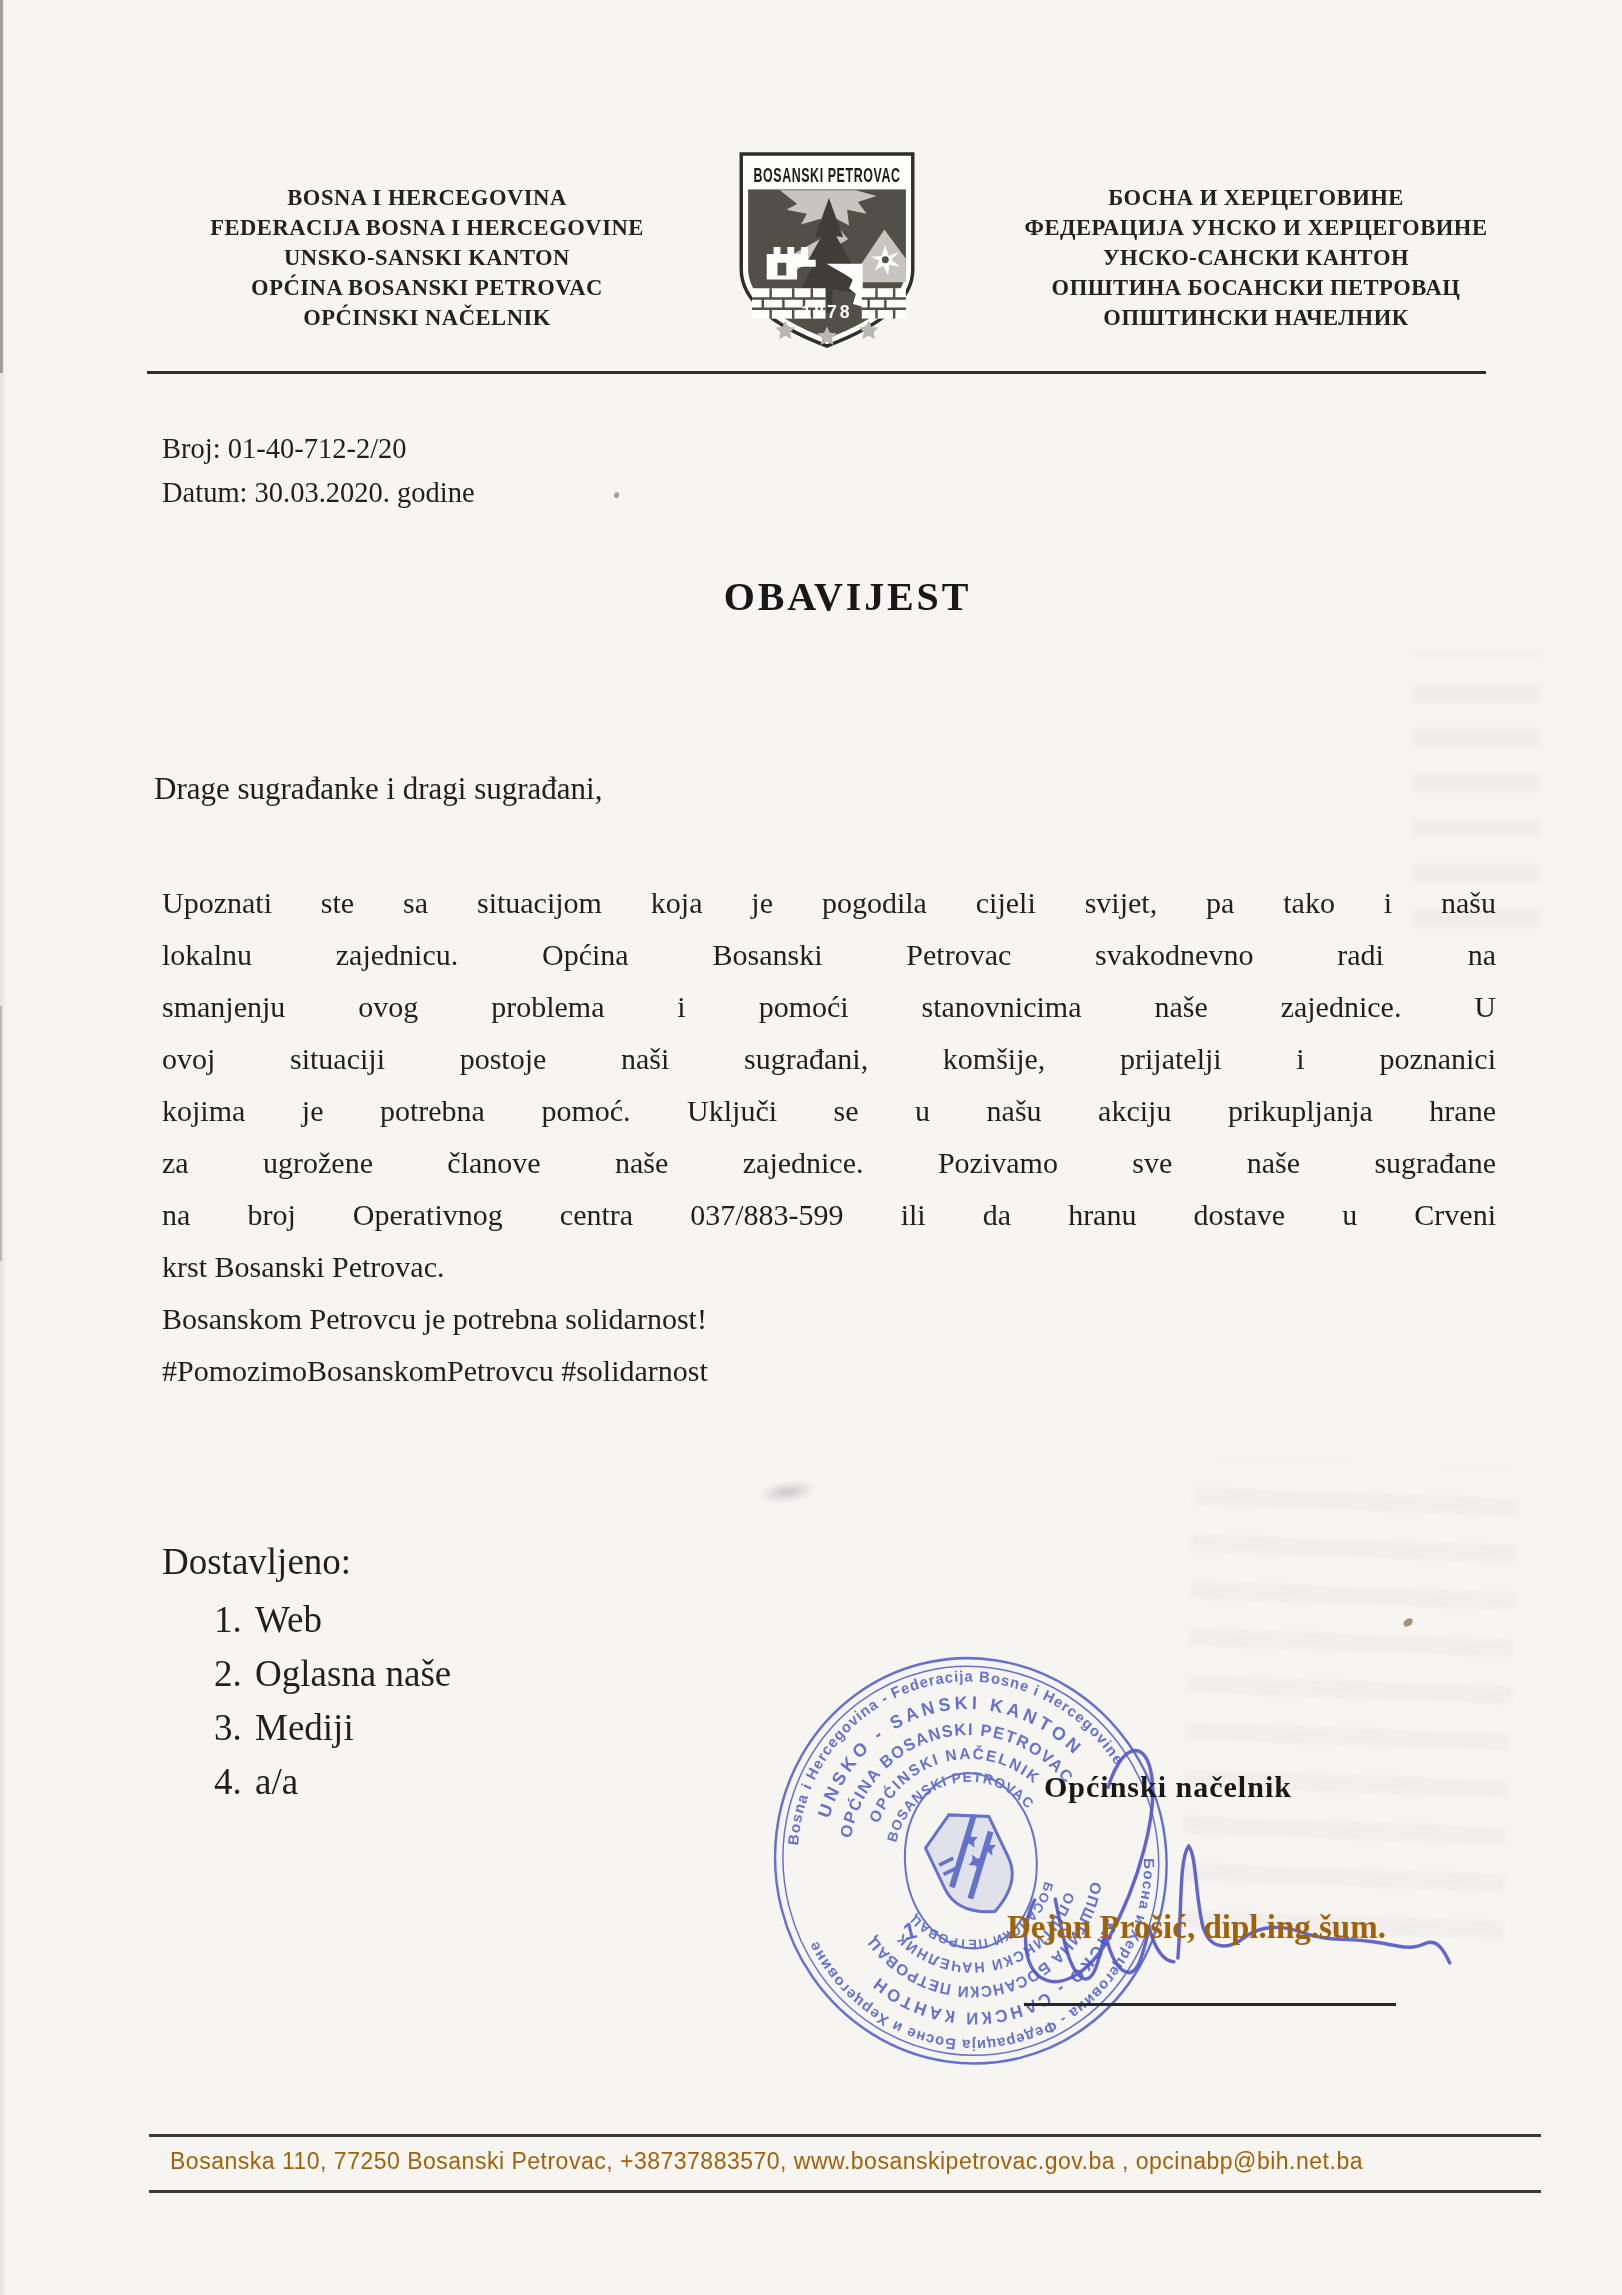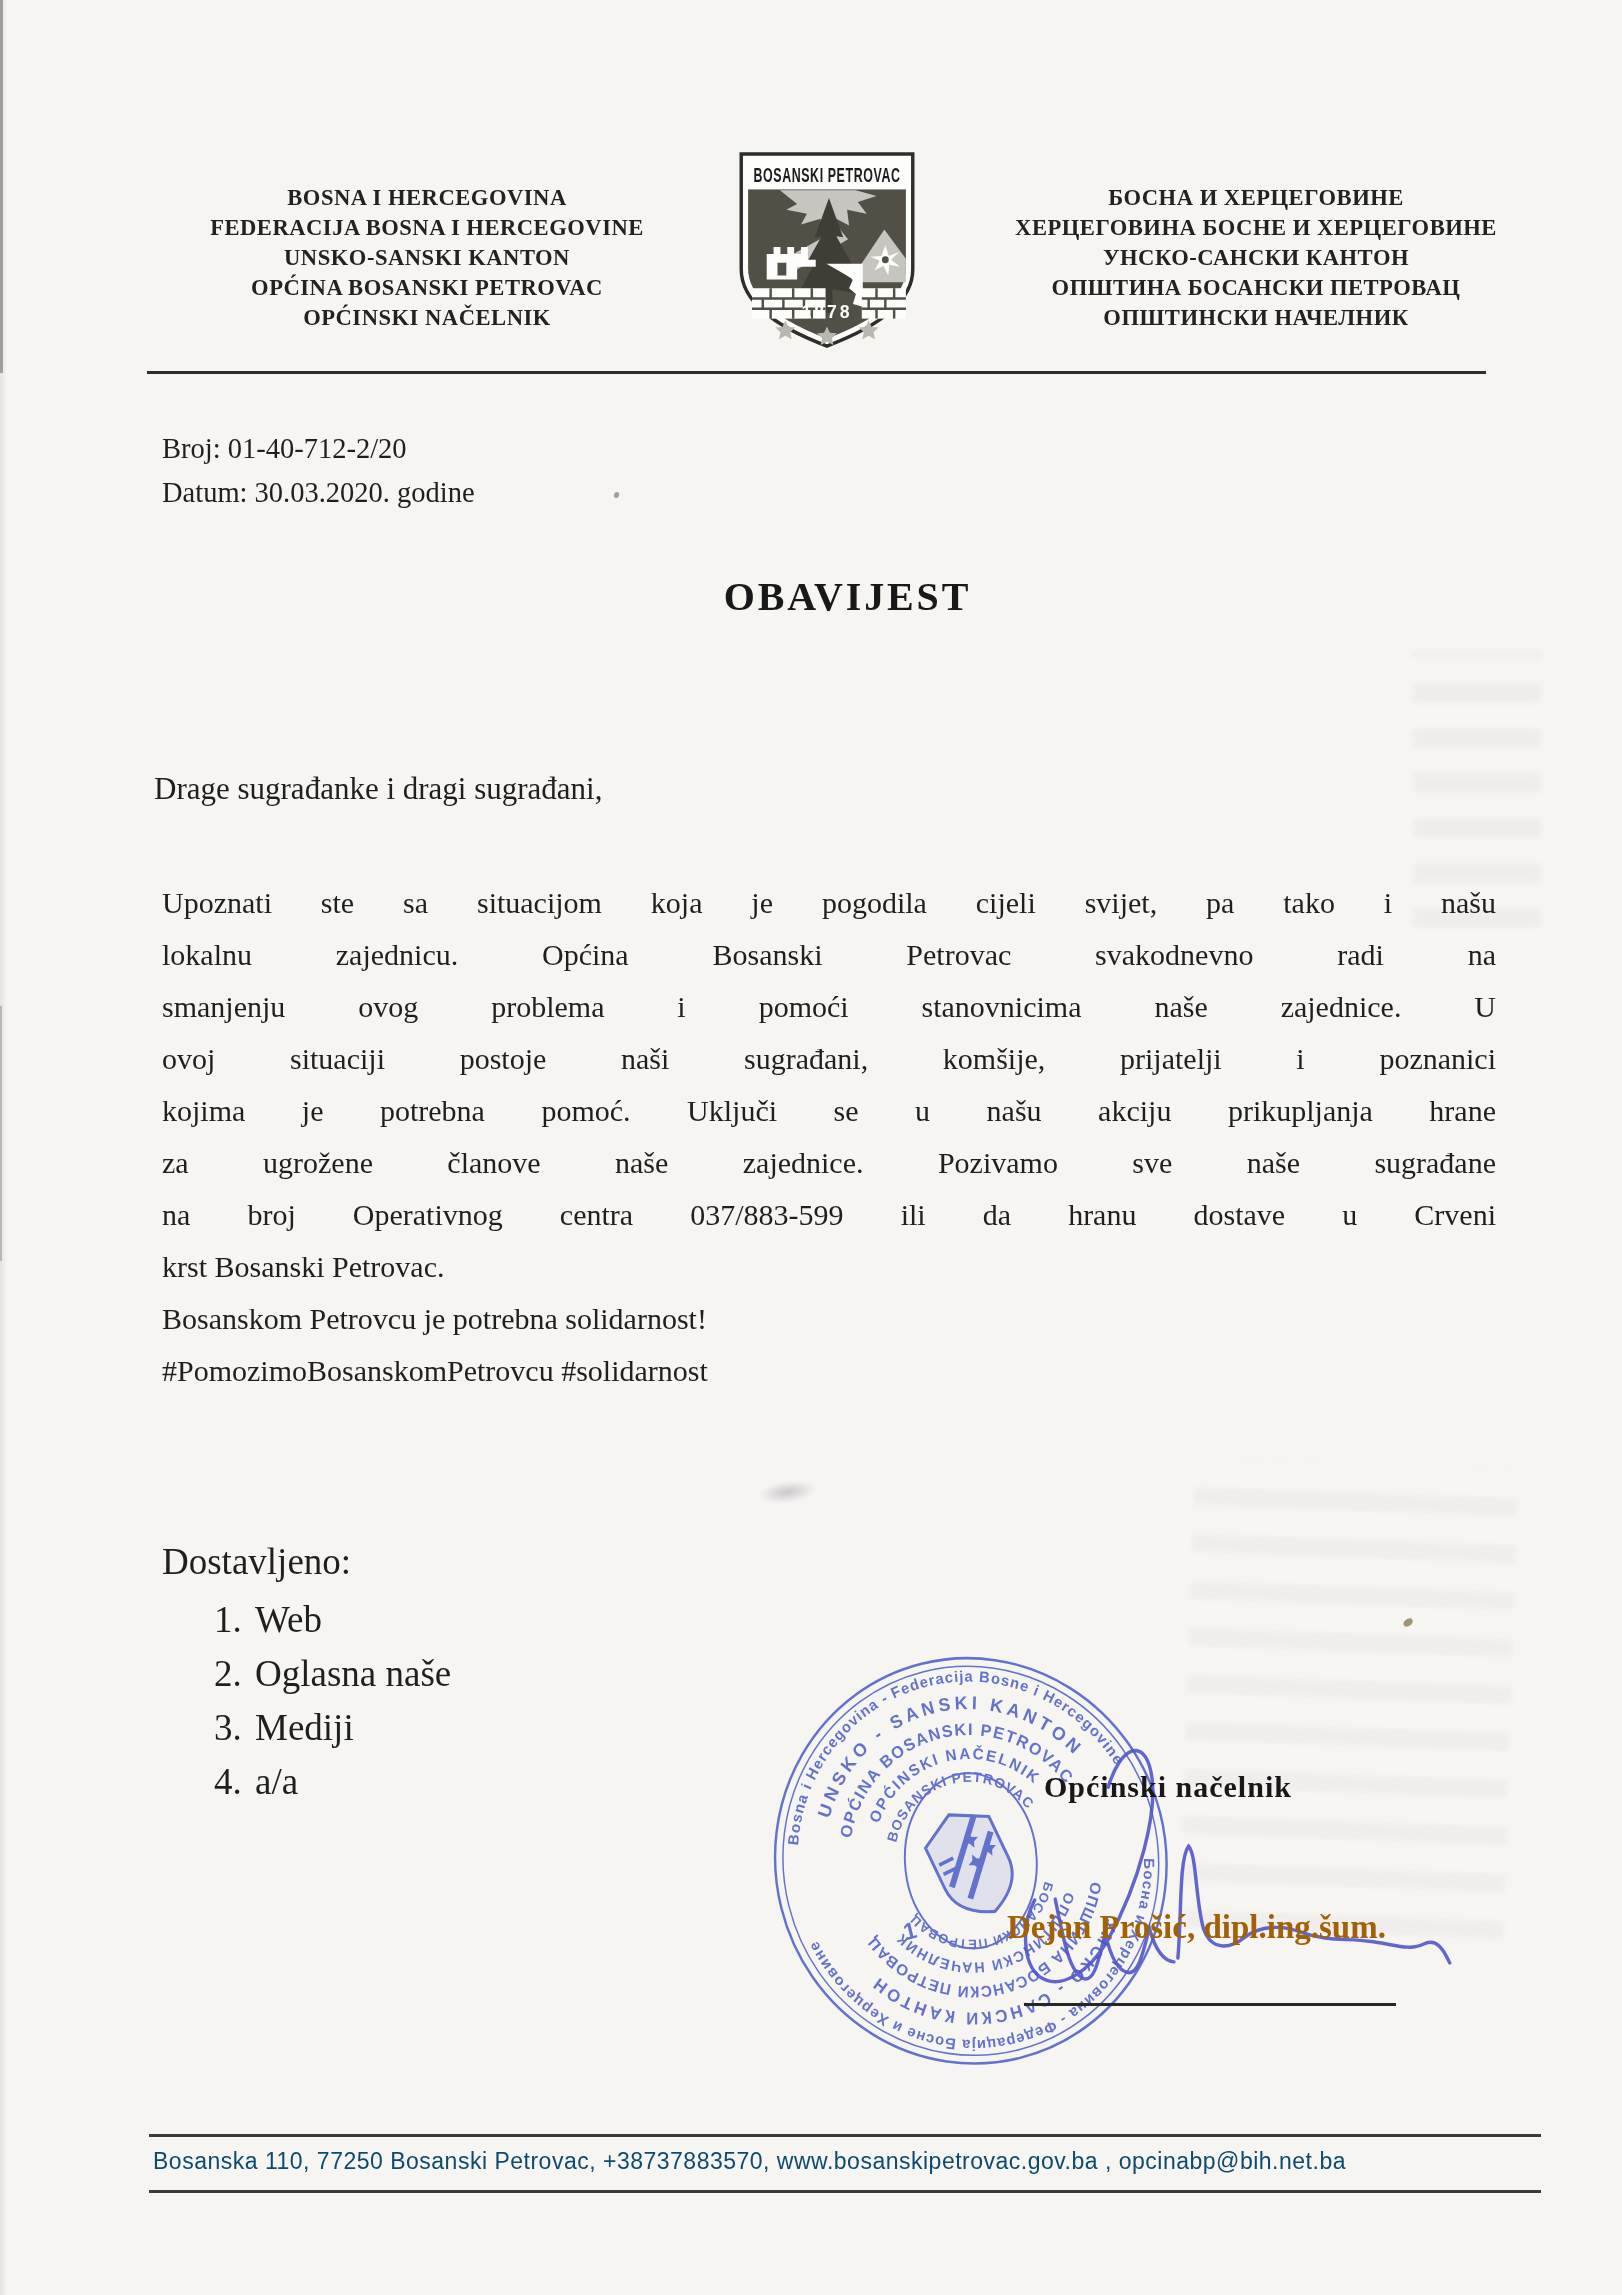--- a/index.html
+++ b/index.html
@@ -46,22 +46,22 @@
   .dist li{line-height:54px;}
   .dist .num{display:inline-block;margin-left:52px;width:41px;}
   
   .sig-role{position:absolute;left:1044px;top:1770px;font-size:30px;font-weight:bold;letter-spacing:1px;color:#181818;}
   .sig-rule{position:absolute;left:1024px;top:2003px;width:372px;height:3.4px;background:#262626;}
   .sig-name{position:absolute;left:1007px;top:1909px;font-size:33px;font-weight:bold;color:#a16207;}
   .stamp-wrap{position:absolute;left:751px;top:1634px;width:736px;height:540px;}
   
   .foot-rule-top{position:absolute;left:149px;top:2134px;width:1392px;height:2.9px;background:#3a3a3a;}
   .foot-rule-bot{position:absolute;left:149px;top:2190px;width:1392px;height:2.9px;background:#3a3a3a;}
-  .foot-text{position:absolute;left:153px;top:2148px;font-family:"Liberation Sans",sans-serif;
-    font-size:23px;color:#0c4a6e;letter-spacing:0.5px;}
+  .foot-text{position:absolute;left:170px;top:2148px;font-family:"Liberation Sans",sans-serif;
+    font-size:23px;color:#a16207;letter-spacing:0.5px;}
 </style>
 </head>
 <body>
 
 <div class="edge-soft"></div>
 <div class="edge-strip"></div>
 <div class="edge-strip2"></div>
 <div class="bleed b1"></div>
 <div class="bleed b2"></div>
 <div class="speck-date"></div>
@@ -71,21 +71,21 @@
 <div class="hdr-col hdr-left">
   <div>BOSNA I HERCEGOVINA</div>
   <div>FEDERACIJA BOSNA I HERCEGOVINE</div>
   <div>UNSKO-SANSKI KANTON</div>
   <div>OPĆINA BOSANSKI PETROVAC</div>
   <div>OPĆINSKI NAČELNIK</div>
 </div>
 
 <div class="hdr-col hdr-right">
   <div>БОСНА И ХЕРЦЕГОВИНЕ</div>
-  <div>ХЕРЦЕГОВИНА БОСНЕ И ХЕРЦЕГОВИНЕ</div>
+  <div>ФЕДЕРАЦИЈА УНСКО И ХЕРЦЕГОВИНЕ</div>
   <div>УНСКО-САНСКИ КАНТОН</div>
   <div>ОПШТИНА БОСАНСКИ ПЕТРОВАЦ</div>
   <div>ОПШТИНСКИ НАЧЕЛНИК</div>
 </div>
 
 <div class="emblem">
 <svg viewBox="0 0 362 404" width="178" height="198" xmlns="http://www.w3.org/2000/svg">
   <path d="M6,6 H356 V242 Q356,332 181,398 Q6,332 6,242 Z" fill="#fdfdfb" stroke="#2d2d2a" stroke-width="7"></path>
   <path d="M20,78 H342 V240 Q342,322 181,383 Q20,322 20,240 Z" fill="#514f46"></path>
   <rect x="20" y="18" width="322" height="60" fill="#fdfdfb"></rect>

